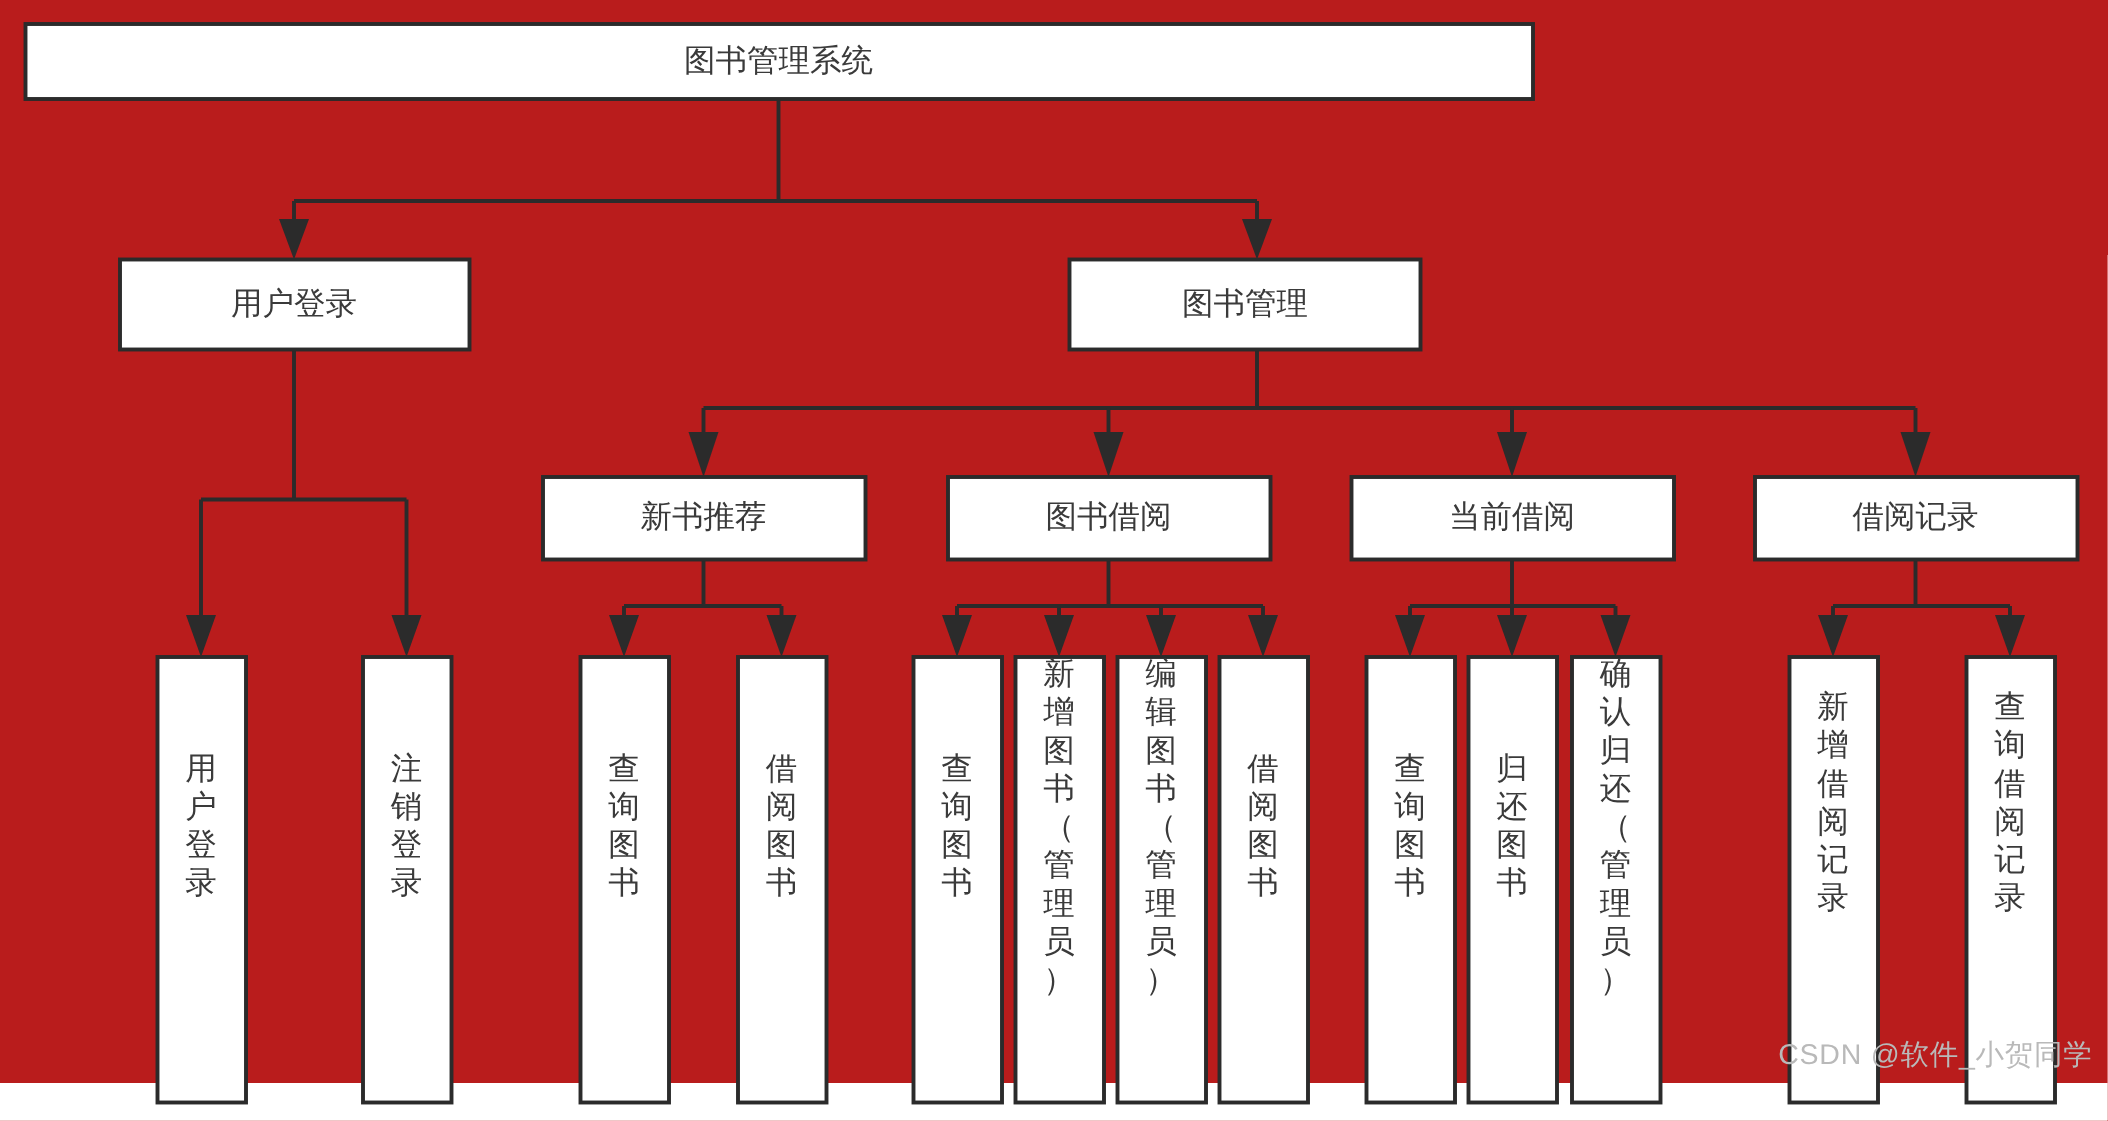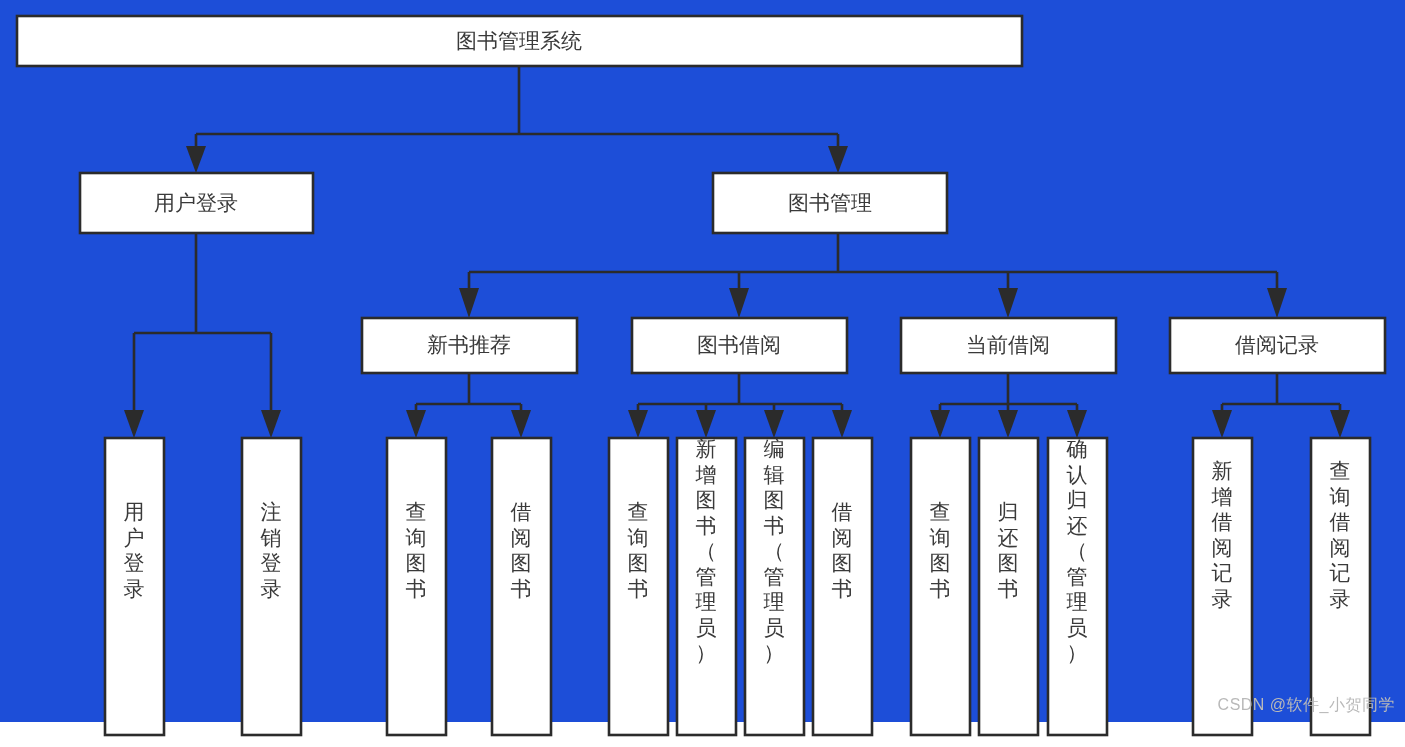--- a/index.html
+++ b/index.html
@@ -10,21 +10,21 @@
   body {
     width: 1405px;
     height: 747px;
     overflow: hidden;
     font-family: "Liberation Sans", "DejaVu Sans", sans-serif;
   }
   #diagram-root {
     position: relative;
     width: 1405px;
     height: 722px;
-    background: #1d4ed8;
+    background: #b91c1c;
   }
   svg#flowchart {
     position: absolute;
     top: 0;
     left: 0;
     width: 1405px;
     height: 747px;
     display: block;
   }
   .node-box {
@@ -53,21 +53,21 @@
     font-family: "Liberation Sans", "DejaVu Sans", sans-serif;
     font-size: 21px;
     fill: #3a3a3a;
     text-anchor: middle;
   }
   .watermark {
     position: absolute;
     right: 10px;
     bottom: 6px;
     font-family: "Liberation Sans", "DejaVu Sans", sans-serif;
-    font-size: 16px;
+    font-size: 19px;
     color: #b9b9b9;
     white-space: nowrap;
     letter-spacing: 0.5px;
     pointer-events: none;
   }
 </style>
 </head>
 <body>
 
 <div id="diagram-root">

